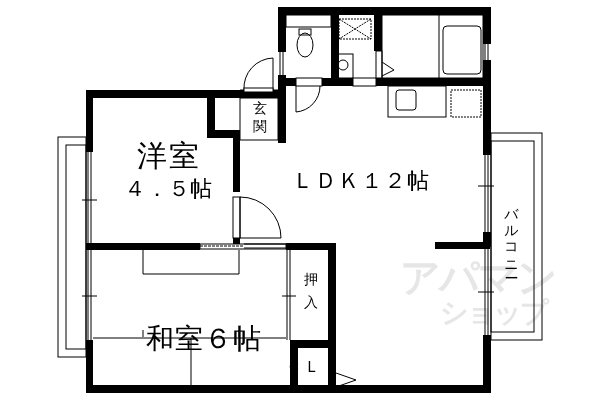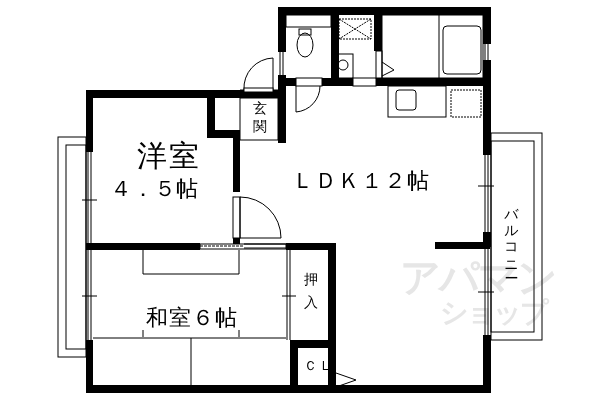--- a/index.html
+++ b/index.html
@@ -140,27 +140,27 @@
     <line x1="287" y1="250" x2="287" y2="340"></line>
     <line x1="290" y1="250" x2="290" y2="340"></line>
     <line x1="282" y1="296" x2="296" y2="296"></line>
 
     <line x1="333" y1="348" x2="333" y2="385"></line>
     <polyline points="336,373 356,380 336,387"></polyline>
   </g>
 </svg>
 
 <div class="lbl big" style="left:137px; top:141px; font-size:30px; letter-spacing:2px;">洋室</div>
-<div class="lbl big" style="left:110px; top:178px; font-size:22px; letter-spacing:0px;">４．５帖</div>
+<div class="lbl big" style="left:124px; top:178px; font-size:22px; letter-spacing:0px;">４．５帖</div>
 
 <div class="lbl big" style="left:292px; top:170px; font-size:22px; letter-spacing:1px;text-align:center;">ＬＤＫ１２帖</div>
 
-<div class="lbl big" style="left:146px; top:307px; font-size:22px; letter-spacing:1px;">和室６帖</div>
+<div class="lbl big" style="left:146px; top:325px; font-size:28px; letter-spacing:1px;">和室６帖</div>
 
 <div class="lbl small" style="left:253px; top:101px;">玄</div>
 <div class="lbl small" style="left:253px; top:119px;">関</div>
 
 <div class="lbl small" style="left:304px; top:272px;">押</div>
 <div class="lbl small" style="left:304px; top:295px;">入</div>
 
-<div class="lbl small" style="left:304px; top:359px; font-size:13px; letter-spacing:2px;">ＣＬ</div>
+<div class="lbl small" style="left:286px; top:359px; font-size:16px; letter-spacing:2px;">ＣＬ</div>
 
 <div class="lbl vtext" style="left:505px; top:198px;">バルコニー</div>
 
 </body></html>

